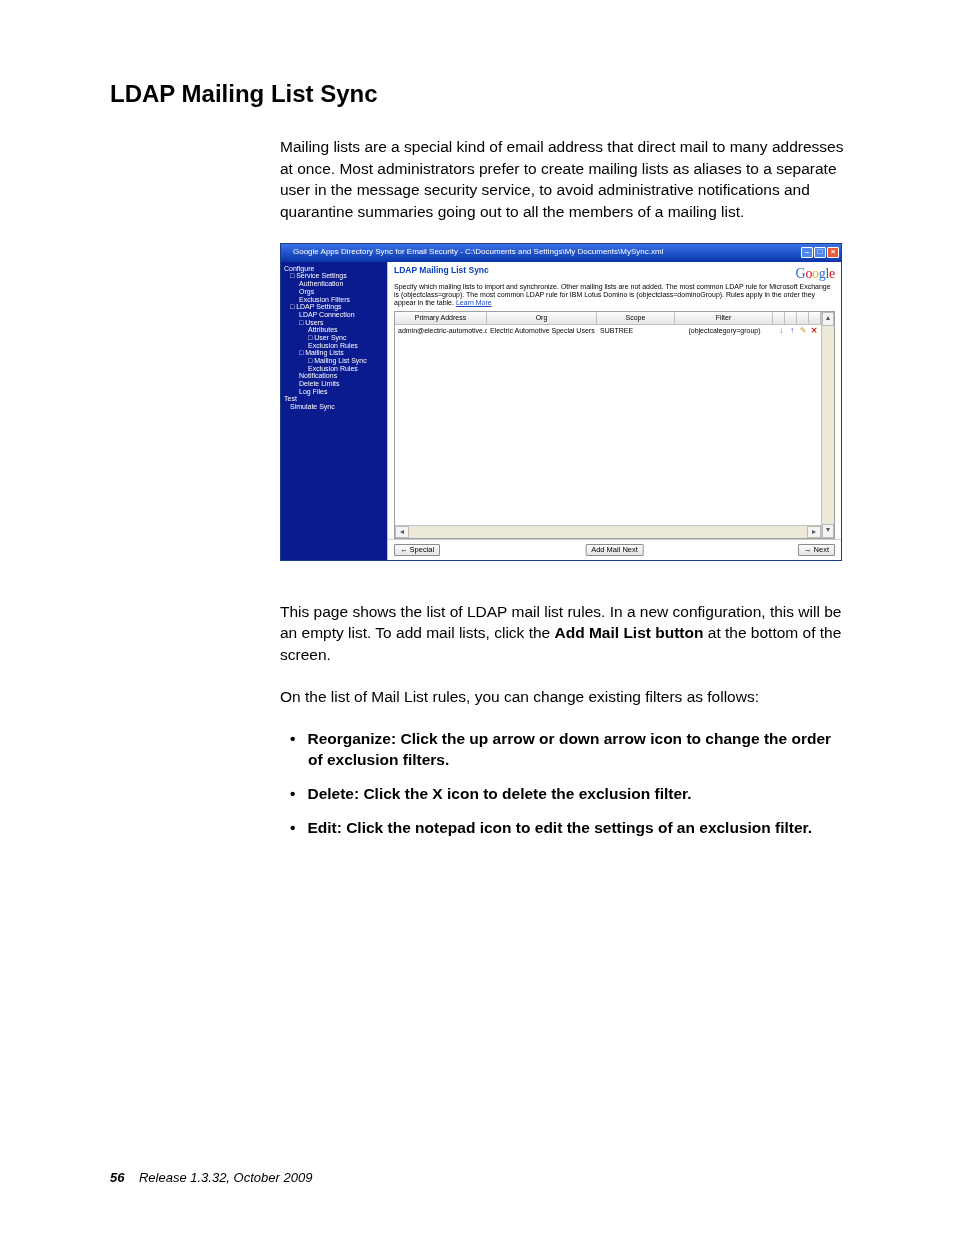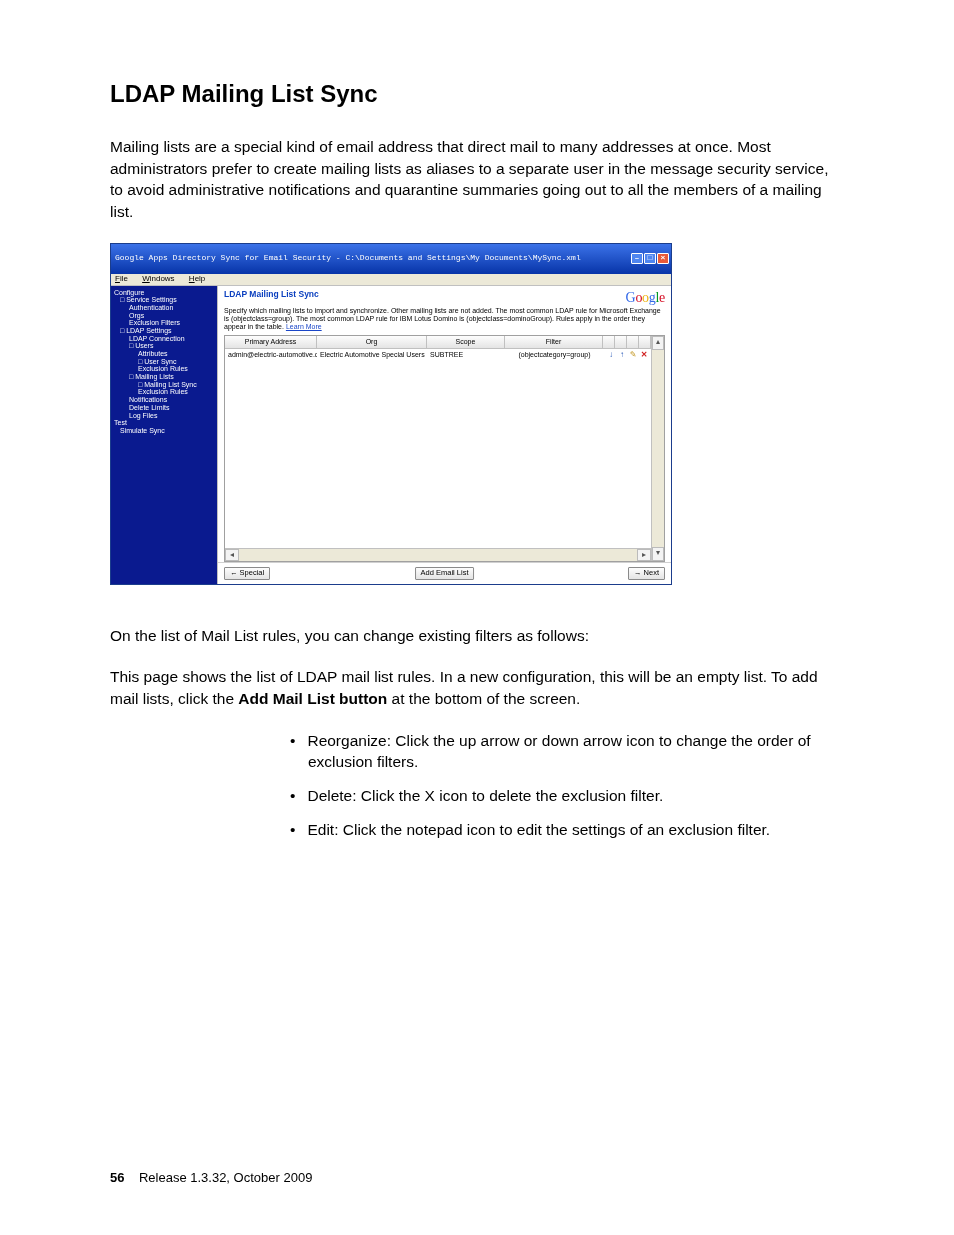--- a/index.html
+++ b/index.html
@@ -17,67 +17,69 @@
     position: relative;
   }
   h1 {
     font-size: 24px;
     font-weight: bold;
     margin: 0 0 28px 0;
   }
   .body-text {
     font-size: 15.5px;
     line-height: 1.4;
+    margin-left: 170px;
     margin-bottom: 20px;
   }
   .body-text b { font-weight: bold; }
   ul.bullets {
     list-style: none;
     padding: 0;
     margin: 0 0 20px 170px;
+    font-weight: bold;
   }
   ul.bullets li {
     font-size: 15.5px;
     line-height: 1.4;
     padding-left: 28px;
     text-indent: -18px;
     margin-bottom: 12px;
   }
   ul.bullets li::before {
     content: "•";
     margin-right: 12px;
   }
   .footer {
     position: absolute;
     bottom: 50px;
     left: 110px;
     font-size: 13px;
+    font-style: italic;
   }
   .footer b { font-weight: bold; }
 
   
   .app-window {
     width: 560px;
     margin-left: 0;
     margin-bottom: 40px;
     border: 1px solid #1b3d8c;
     font-family: Tahoma, Arial, sans-serif;
     font-size: 8px;
     line-height: 1.1;
     background: #ece9d8;
   }
   .titlebar {
     display: flex;
     align-items: center;
     background: linear-gradient(to bottom, #3b72e8, #0734a8);
     color: #fff;
-    height: 30px;
-    padding: 0 2px 0 4px;
+    height: 18px;
+    padding: 0 2px 0 12px;
     font-size: 8px;
-    font-family: Liberation Mono, monospace;
   }
   .titlebar .title { flex: 1; white-space: nowrap; overflow: hidden; }
   .titlebar .win-btns { display: flex; gap: 1px; }
   .titlebar .win-btn {
     width: 12px; height: 11px;
     background: #4f86f0;
     border: 1px solid #fff;
     border-radius: 1px;
     display: flex; align-items: center; justify-content: center;
     color: #fff; font-weight: bold; font-size: 8px;
@@ -221,25 +223,20 @@
 
   <div class="body-text" style="margin-bottom:40px;">
     <div class="app-window">
       <div class="titlebar">
         <span class="title">Google Apps Directory Sync for Email Security - C:\Documents and Settings\My Documents\MySync.xml</span>
         <div class="win-btns">
           <div class="win-btn">–</div>
           <div class="win-btn">□</div>
           <div class="win-btn close">×</div>
         </div>
-      </div>
-      <div class="menubar">
-        <span><u>F</u>ile</span>
-        <span><u>W</u>indows</span>
-        <span><u>H</u>elp</span>
       </div>
       <div class="app-body">
         <div class="sidebar" id="sidebar">
             <div class="node lvl0">Configure</div>
             <div class="node lvl1">□ Service Settings</div>
             <div class="node lvl2">Authentication</div>
             <div class="node lvl2">Orgs</div>
             <div class="node lvl2">Exclusion Filters</div>
             <div class="node lvl1">□ LDAP Settings</div>
             <div class="node lvl2">LDAP Connection</div>
@@ -299,34 +296,34 @@
               </div>
               <div class="vscroll">
                 <div class="sbtn">▴</div>
                 <div class="track"></div>
                 <div class="sbtn">▾</div>
               </div>
             </div>
           </div>
           <div class="button-row button-row-rel">
             <div class="btn">← Special</div>
-            <div class="btn center">Add Email List</div>
+            <div class="btn center">Add Mail Next</div>
             <div class="spacer"></div>
             <div class="btn">→ Next</div>
           </div>
         </div>
       </div>
     </div>
   </div>
 
-  <p class="body-text">On the list of Mail List rules, you can change existing filters as follows:</p>
-
   <p class="body-text">
     <span>This page shows the list of LDAP mail list rules. In a new configuration, this will be an empty list. To add mail lists, click the </span><b>Add Mail List button</b><span> at the bottom of the screen.</span>
   </p>
+
+  <p class="body-text">On the list of Mail List rules, you can change existing filters as follows:</p>
 
   <ul class="bullets">
     <li>Reorganize: Click the up arrow or down arrow icon to change the order of exclusion filters.</li>
     <li>Delete: Click the X icon to delete the exclusion filter.</li>
     <li>Edit: Click the notepad icon to edit the settings of an exclusion filter.</li>
   </ul>
 
   <div class="footer">
     <b>56</b>&nbsp;&nbsp;&nbsp;&nbsp;<span>Release 1.3.32, October 2009</span>
   </div>

